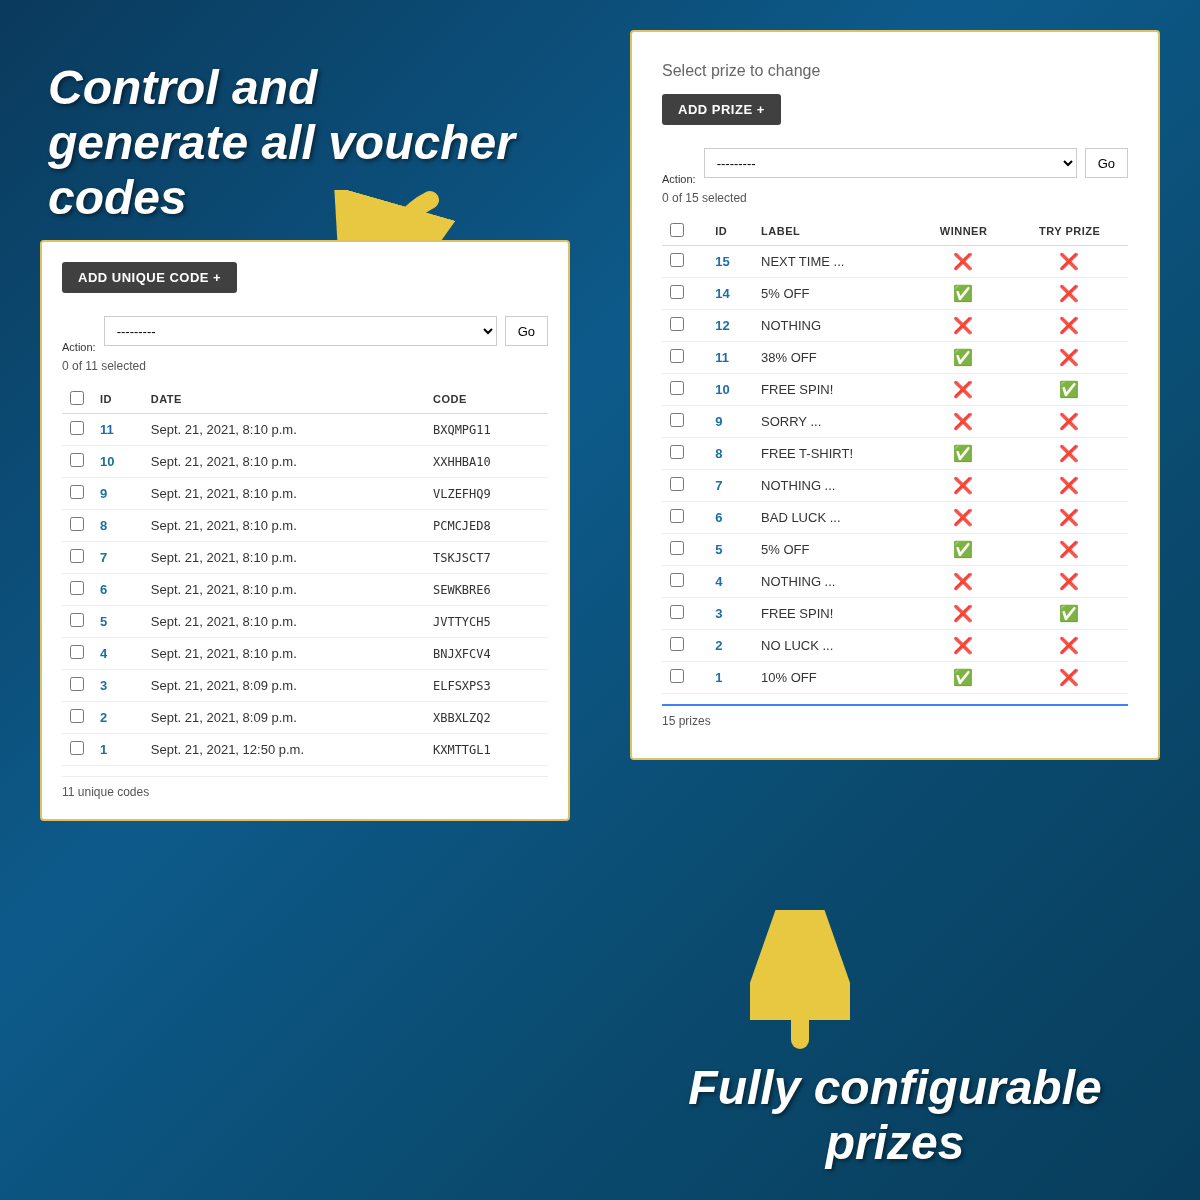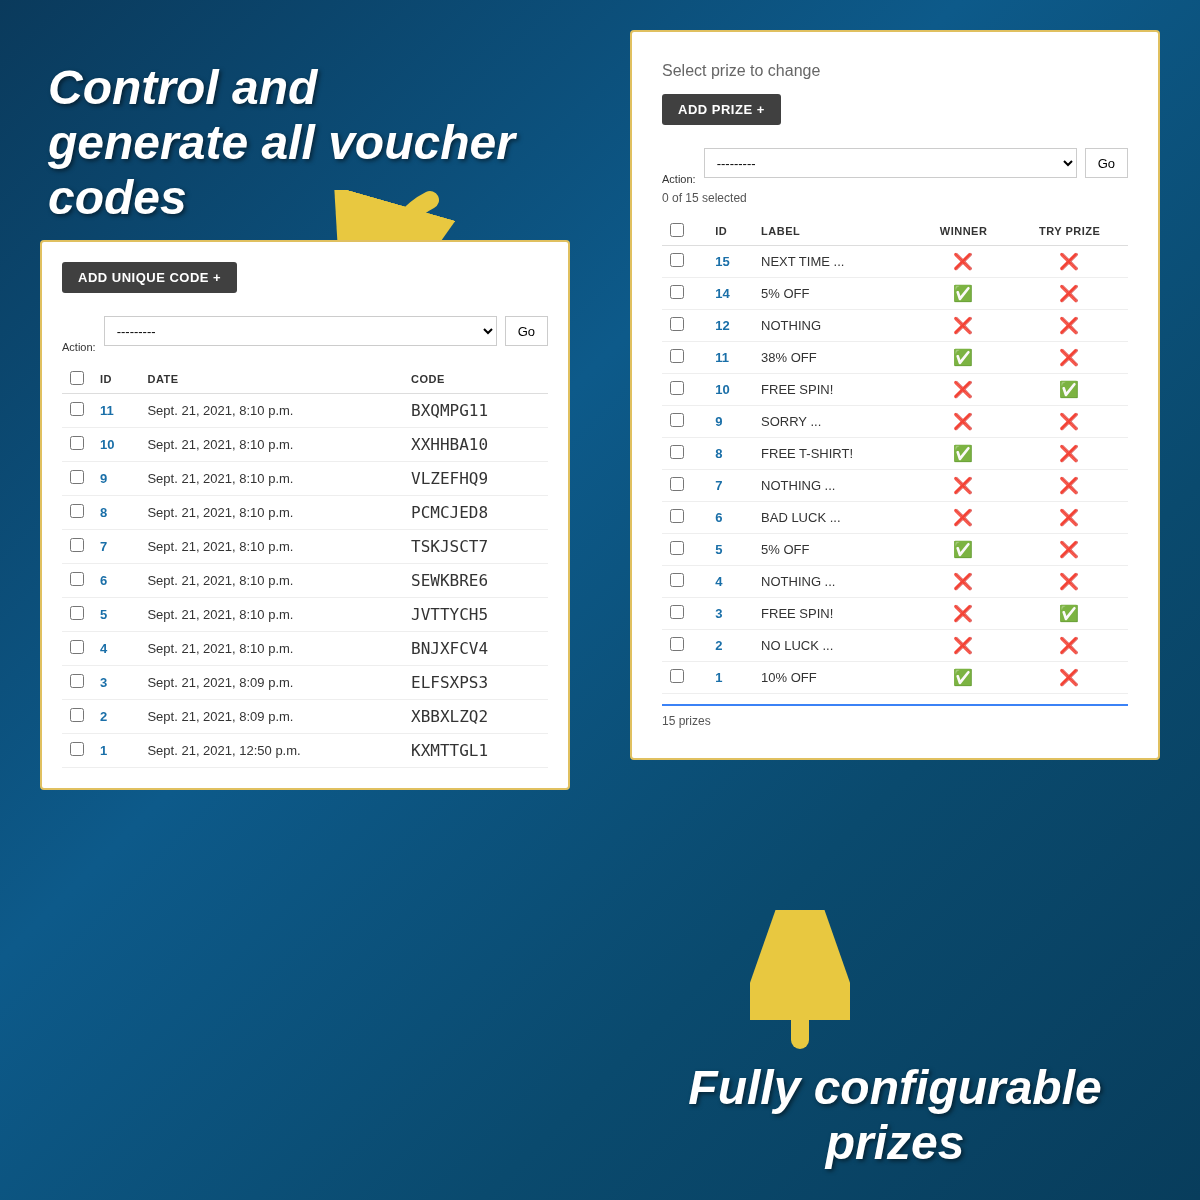--- a/index.html
+++ b/index.html
@@ -129,21 +129,21 @@
       color: #333;
     }
 
     .codes-table td.id-col {
       font-weight: bold;
       color: #1a6fa8;
     }
 
     .codes-table td.code-col {
       font-family: monospace;
-      font-size: 16px;
+      font-size: 12px;
     }
 
     .codes-table .cb-col {
       width: 24px;
     }
 
     .table-footer {
       font-size: 12px;
       color: #555;
       margin-top: 10px;
@@ -262,20 +262,21 @@
   <button class="add-btn">ADD UNIQUE CODE  +</button>
 
   <div class="action-row">
     <span class="action-label">Action:</span>
     <select class="action-select">
       <option>---------</option>
     </select>
     <button class="go-btn">Go</button>
   </div>
 
+  <div class="selected-count">0 of 11 selected</div>
 
   <table class="codes-table">
     <thead>
       <tr>
         <th class="cb-col"><input type="checkbox" style=""></th>
         <th>ID</th>
         <th>DATE</th>
         <th>CODE</th>
       </tr>
     </thead>
@@ -342,20 +343,21 @@
     </tr>
         <tr>
       <td class="cb-col"><input type="checkbox" style=""></td>
       <td class="id-col">1</td>
       <td>Sept. 21, 2021, 12:50 p.m.</td>
       <td class="code-col">KXMTTGL1</td>
     </tr>
       </tbody>
   </table>
 
+  <div class="table-footer">11 unique codes</div>
 </div>
 
 <div class="right-panel">
   <div class="panel-title">Select prize to change</div>
 
   <button class="add-btn">ADD PRIZE  +</button>
 
   <div class="action-row">
     <span class="action-label">Action:</span>
     <select class="action-select">

